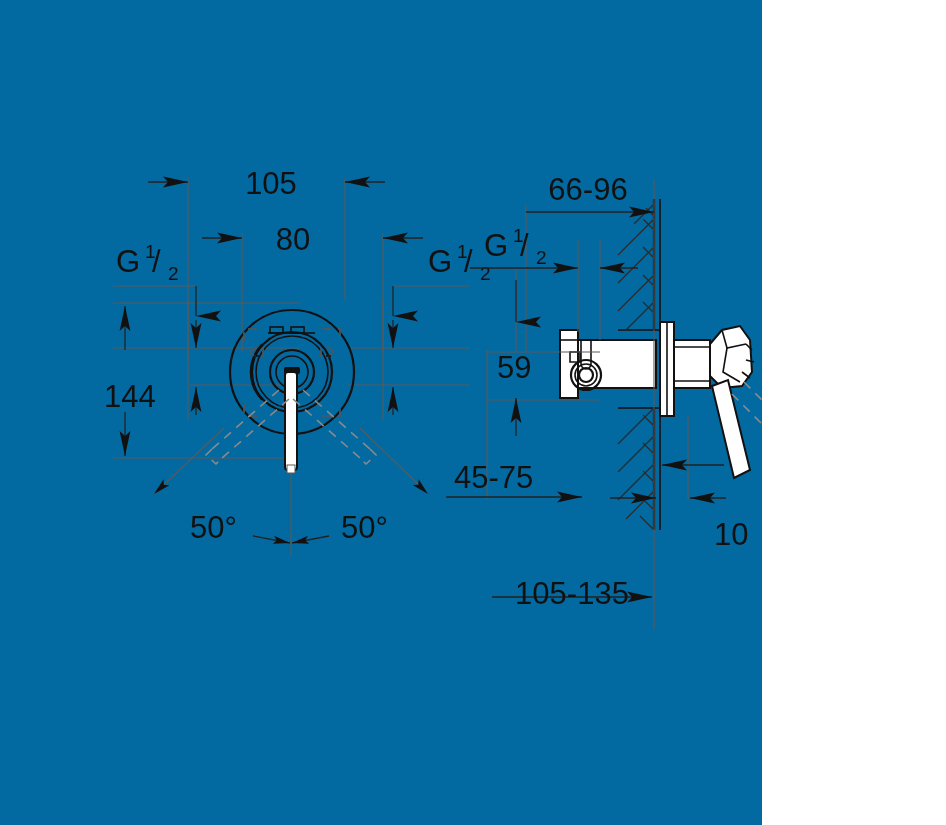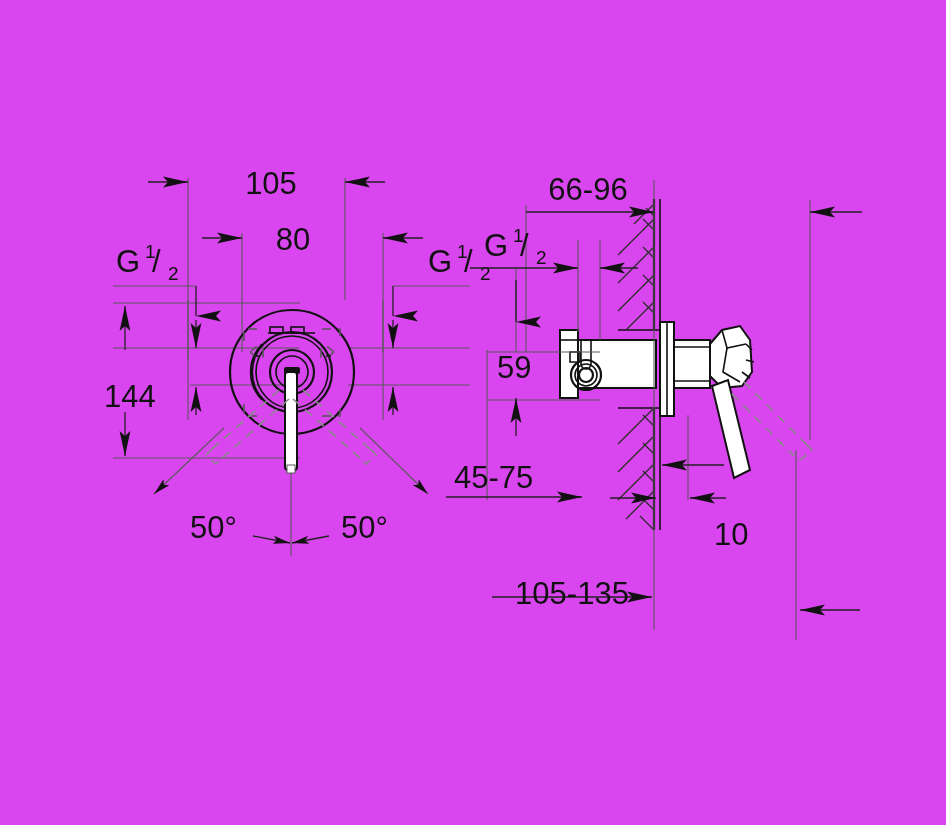--- a/index.html
+++ b/index.html
@@ -5,23 +5,23 @@
   html, body {
     margin: 0;
     padding: 0;
     background: #ffffff;
   }
   body {
     font-family: "Liberation Sans", sans-serif;
   }
   #drawing-root {
     position: relative;
-    width: 946px;
+    width: 762px;
     height: 825px;
-    background: #d946ef;
+    background: #0369a1;
     overflow: hidden;
     text-decoration: underline;
   }
   #tech-svg {
     display: block;
     width: 946px;
     height: 825px;
   }
   .dim-text {
     font-family: "Liberation Sans", sans-serif;

